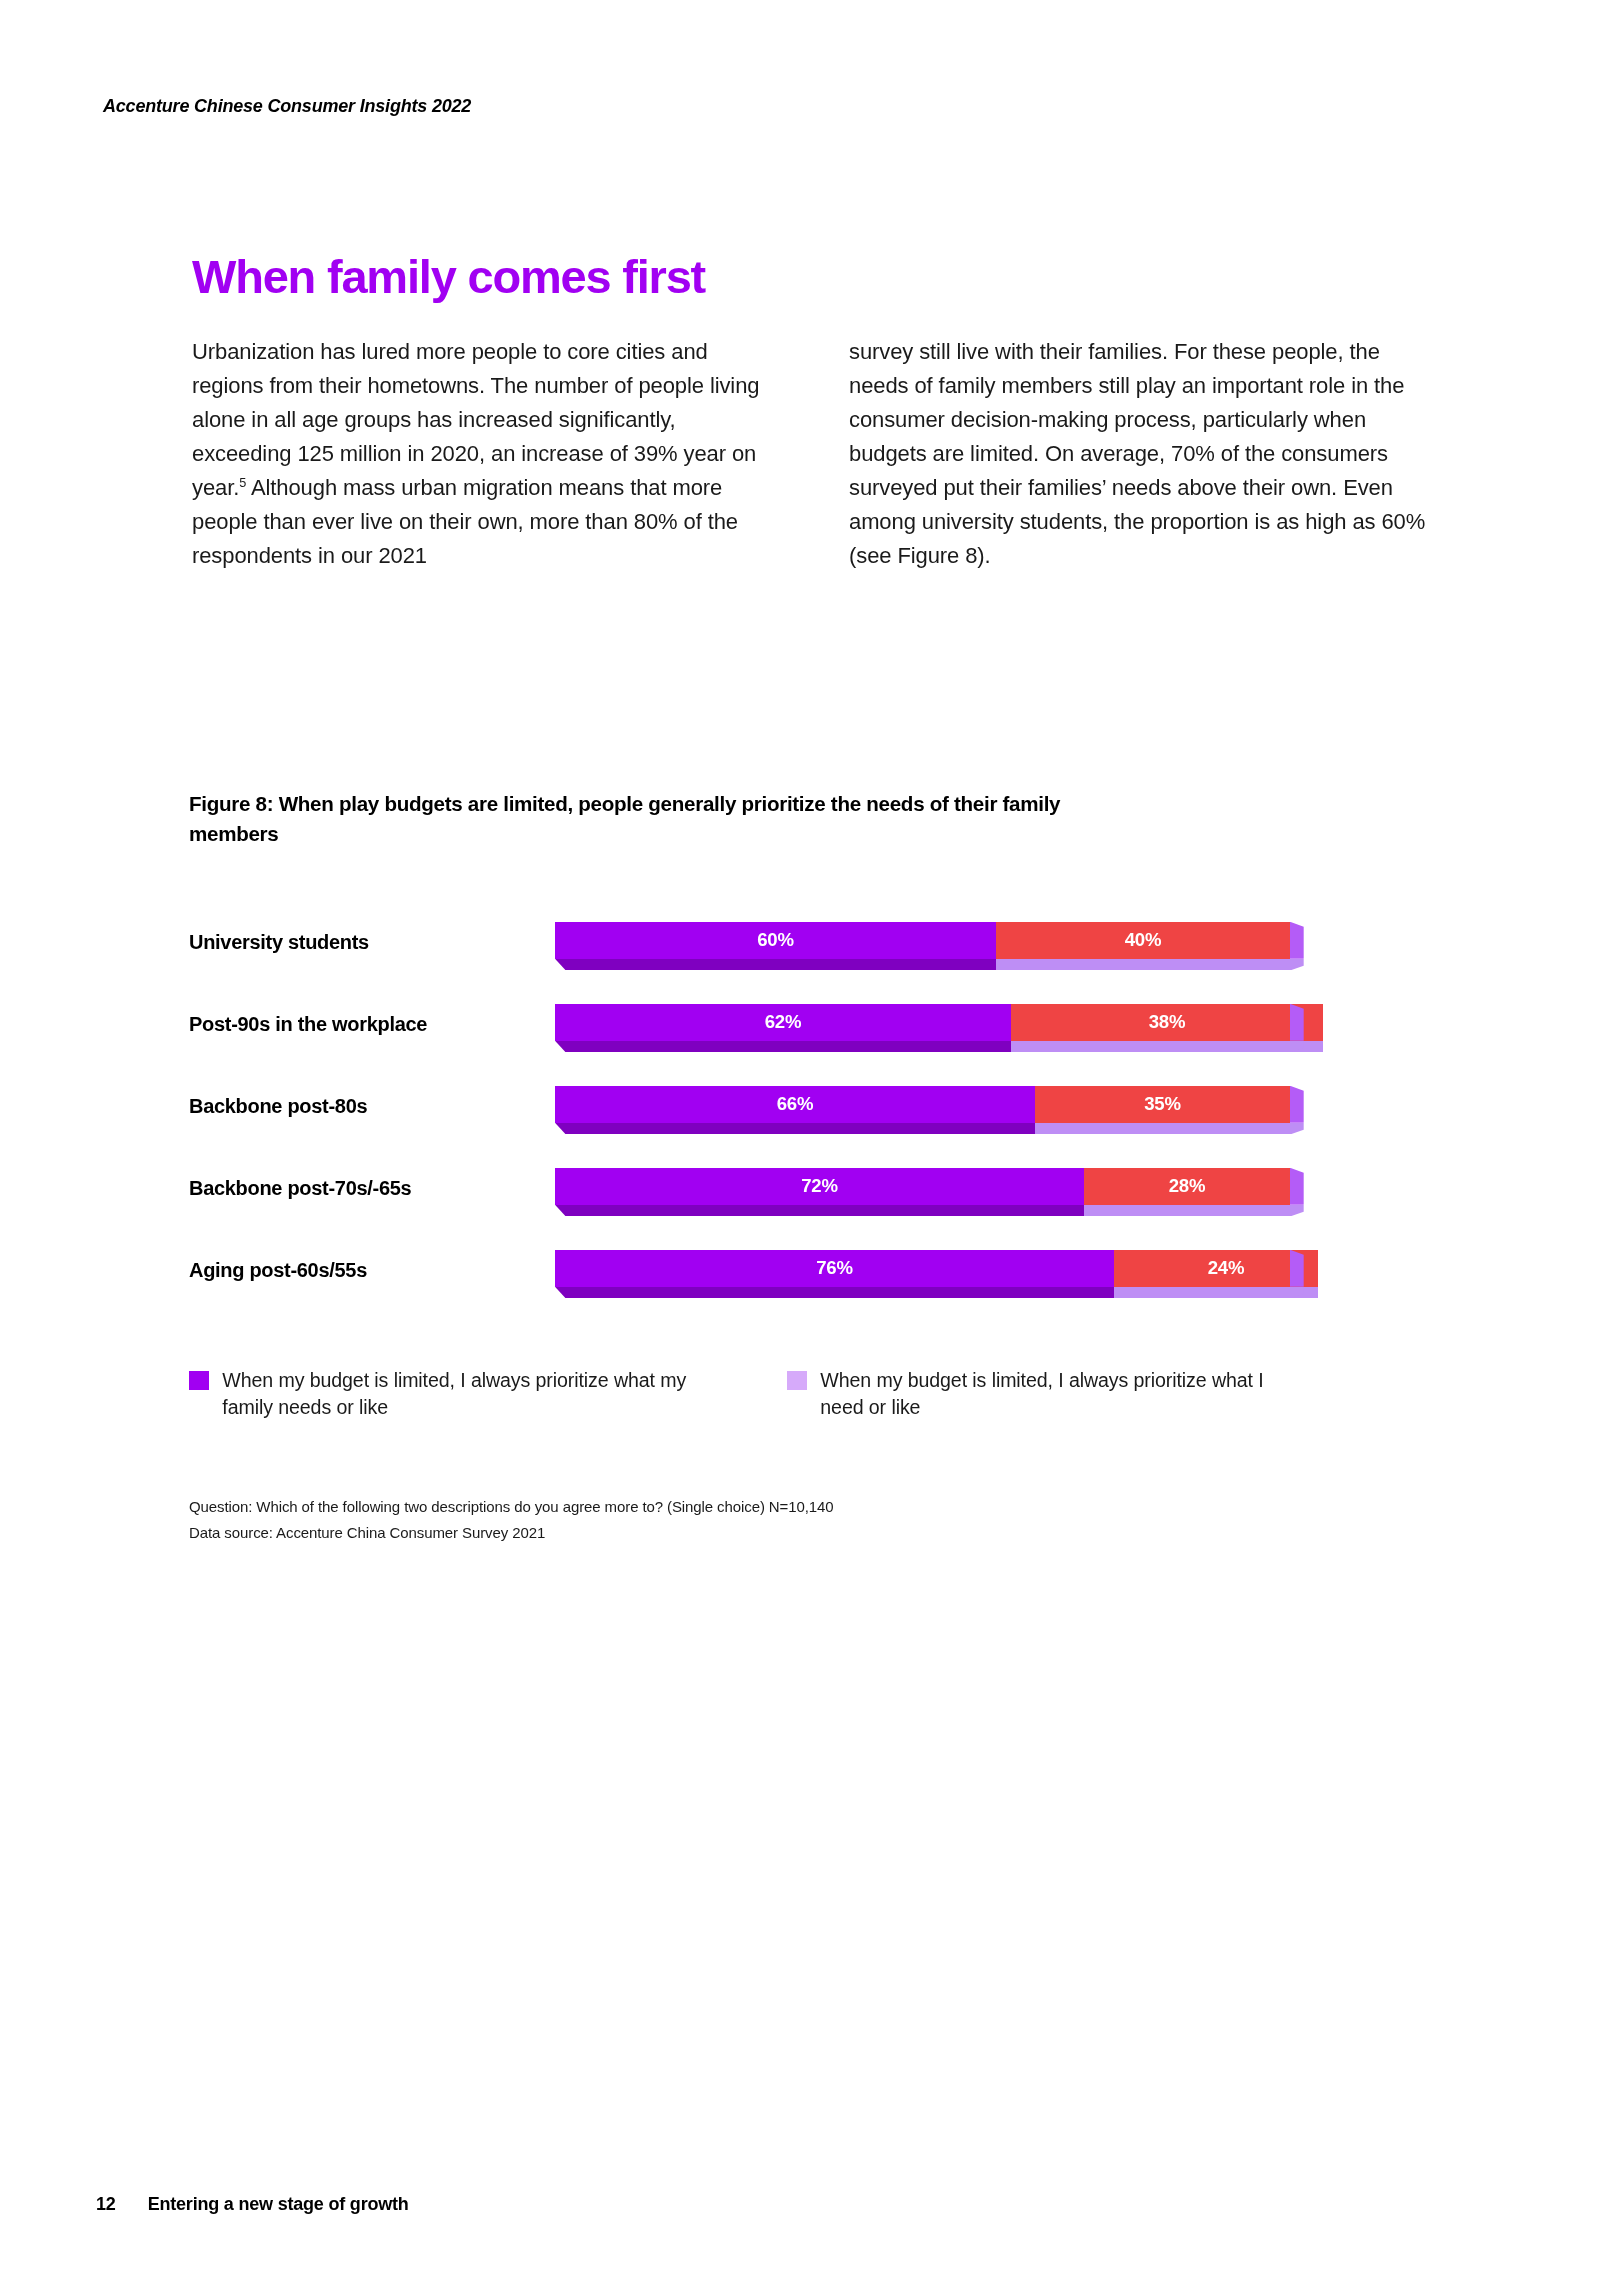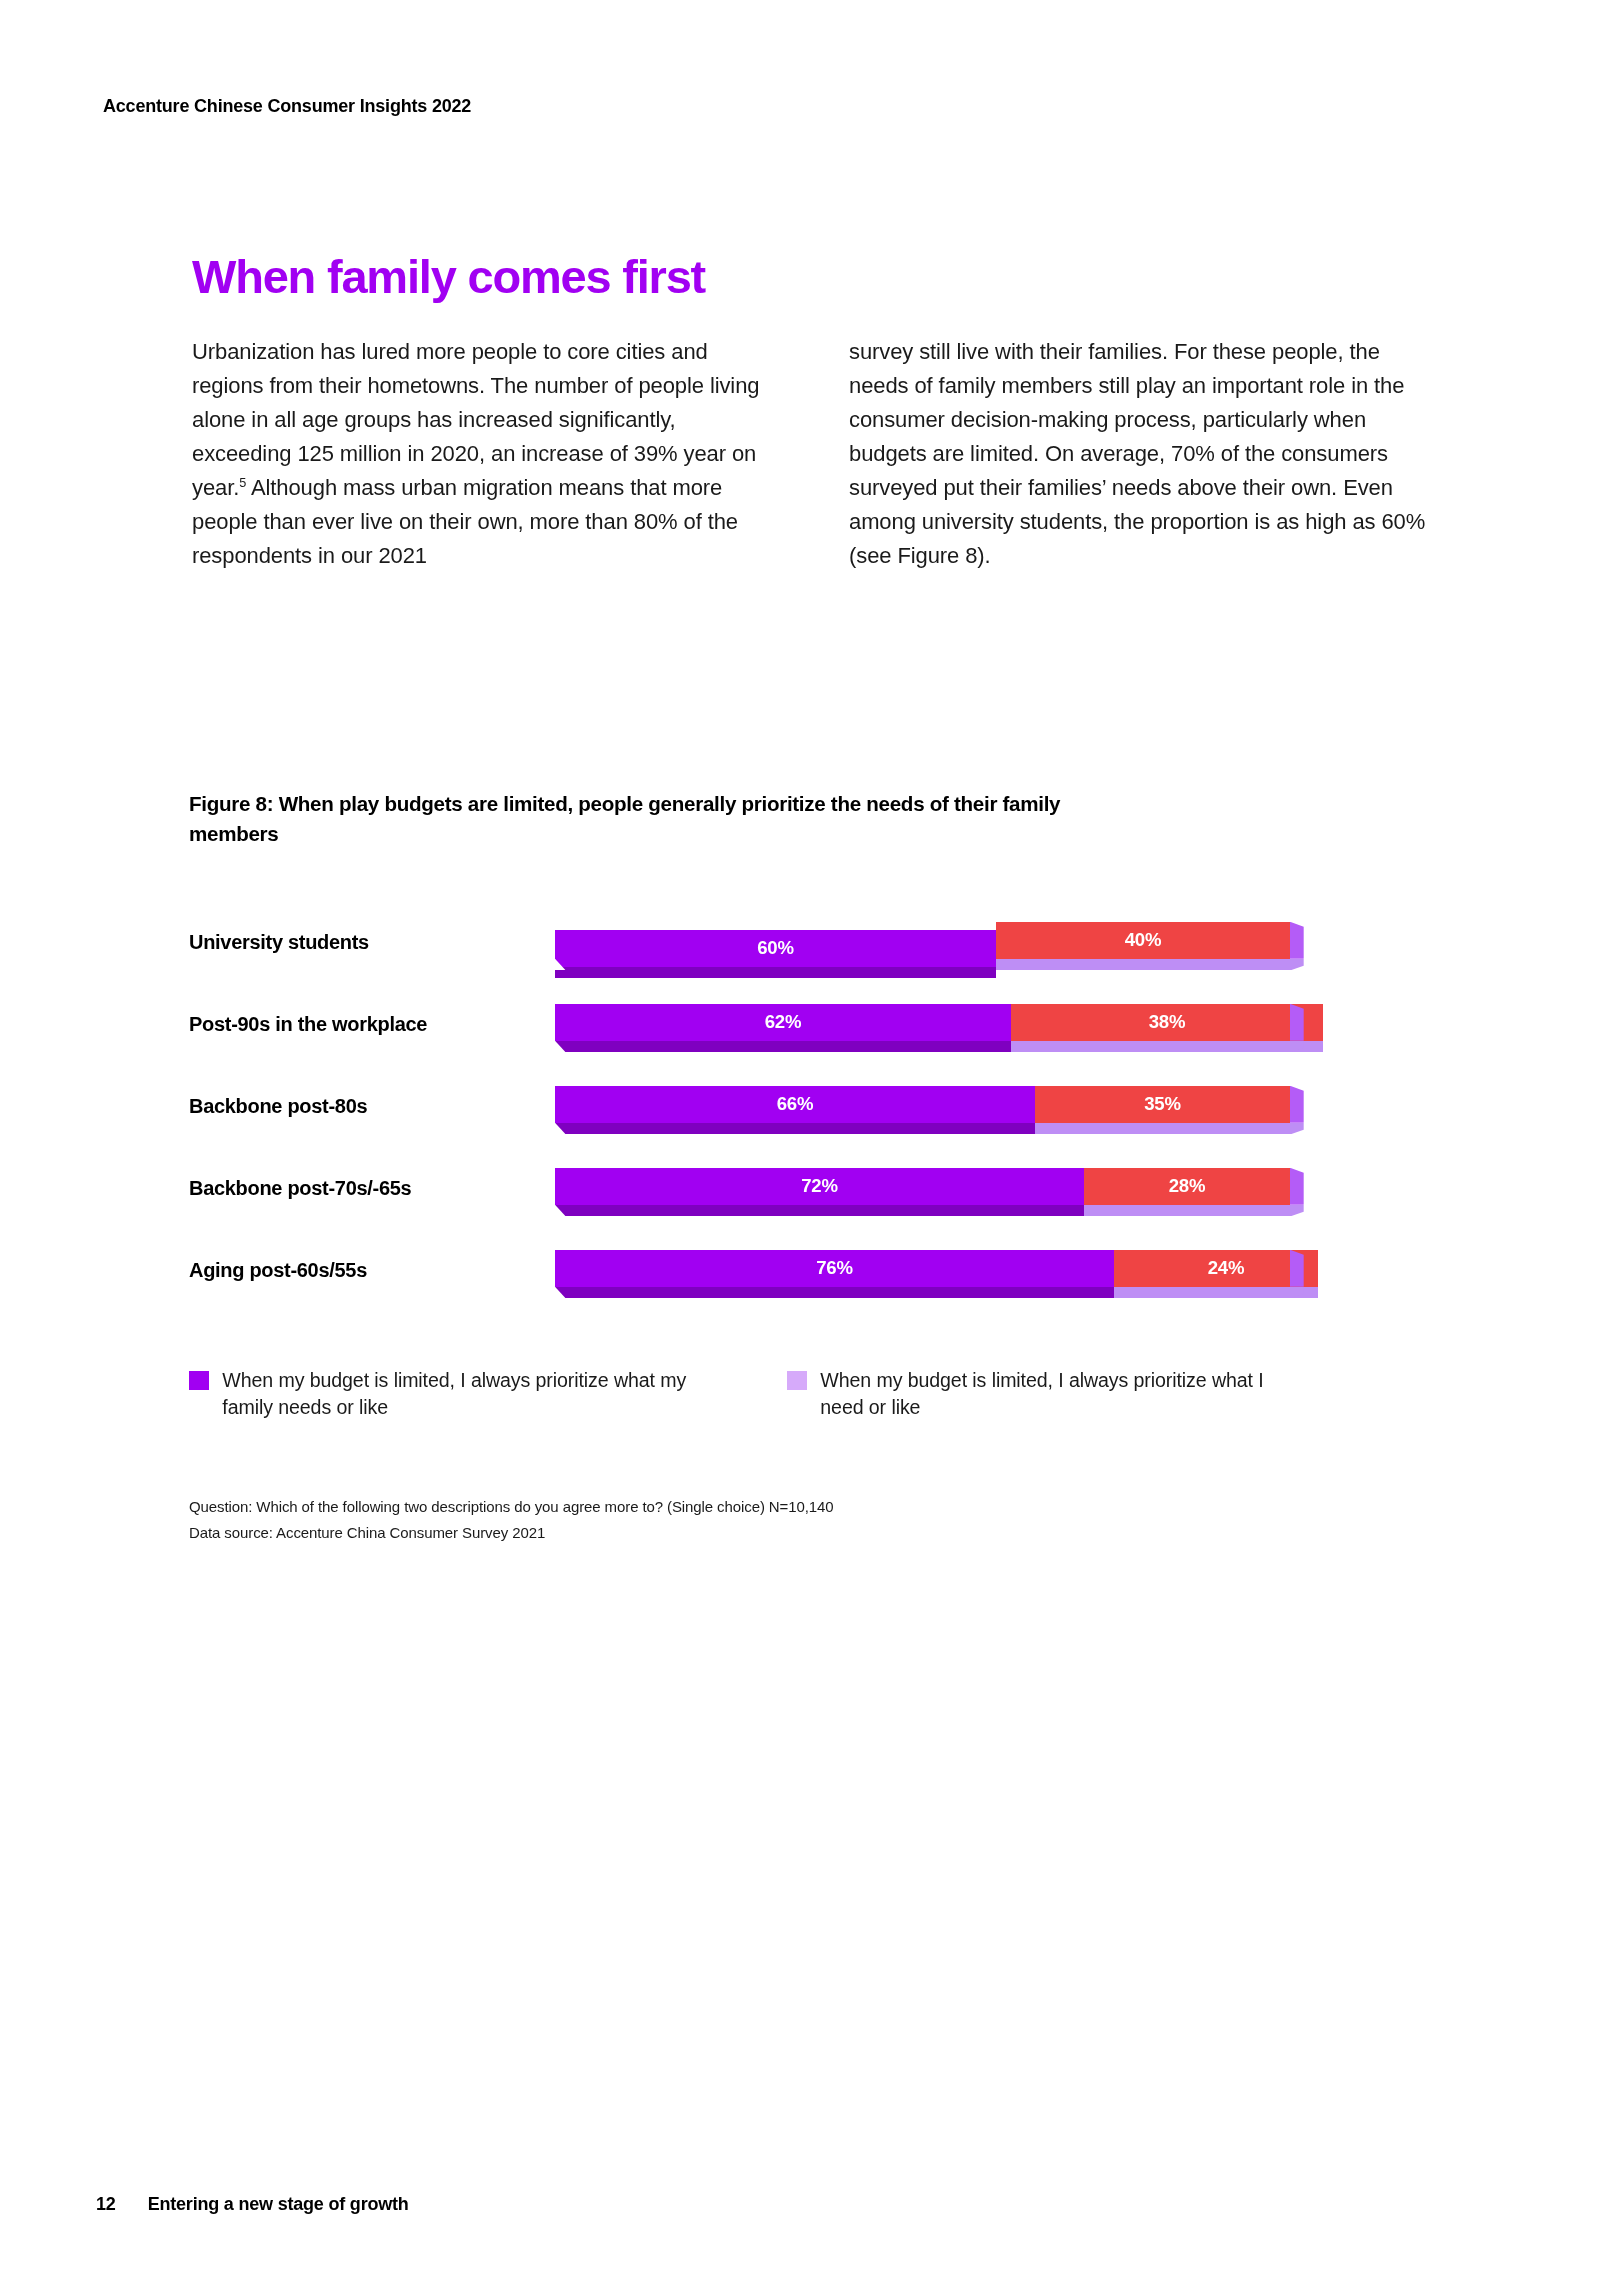--- a/index.html
+++ b/index.html
@@ -23,20 +23,21 @@
 
   
   .running-header {
     position: absolute;
     left: 103px;
     top: 96px;
     font-size: 18px;
     font-weight: bold;
     letter-spacing: -0.2px;
     color: #000000;
+    font-style: italic;
   }
 
   
   .page-title {
     position: absolute;
     left: 192px;
     top: 218px;
     font-size: 47px;
     font-weight: bold;
     letter-spacing: -1.2px;
@@ -241,21 +242,21 @@
     <div class="body-col">Urbanization has lured more people to core cities and regions from their hometowns. The number of people living alone in all age groups has increased significantly, exceeding 125 million in 2020, an increase of 39% year on year.<sup>5</sup> Although mass urban migration means that more people than ever live on their own, more than 80% of the respondents in our 2021</div>
     <div class="body-col">survey still live with their families. For these people, the needs of family members still play an important role in the consumer decision-making process, particularly when budgets are limited. On average, 70% of the consumers surveyed put their families’ needs above their own. Even among university students, the proportion is as high as 60% (see Figure 8).</div>
   </div>
 
   <div class="figure-caption">Figure 8: When play budgets are limited, people generally prioritize the needs of their family members</div>
 
   <div class="chart">
       <div class="chart-row">
         <div class="row-label">University students</div>
         <div class="bar-wrap">
-          <div class="seg seg-primary" style="width: 441px; margin-top: 8px;">
+          <div class="seg seg-primary" style="width: 441px;">
             <span class="seg-label">60%</span>
           </div>
           <div class="seg seg-secondary" style="left: 441px; width: 294px;">
             <span class="seg-label">40%</span>
           </div>
           <div class="notch-left"></div>
           <div class="side-face" style="left: 735px;"></div>
           <div class="side-face-bevel" style="left: 735px;"></div>
         </div>
       </div>

